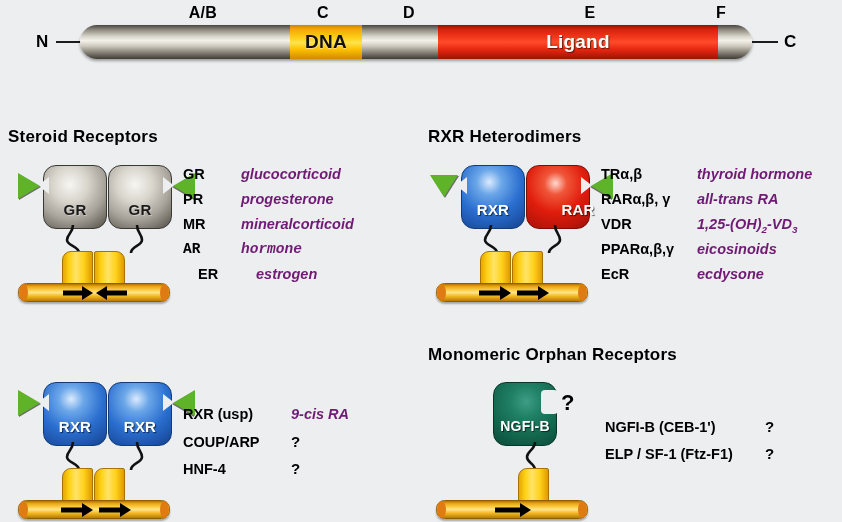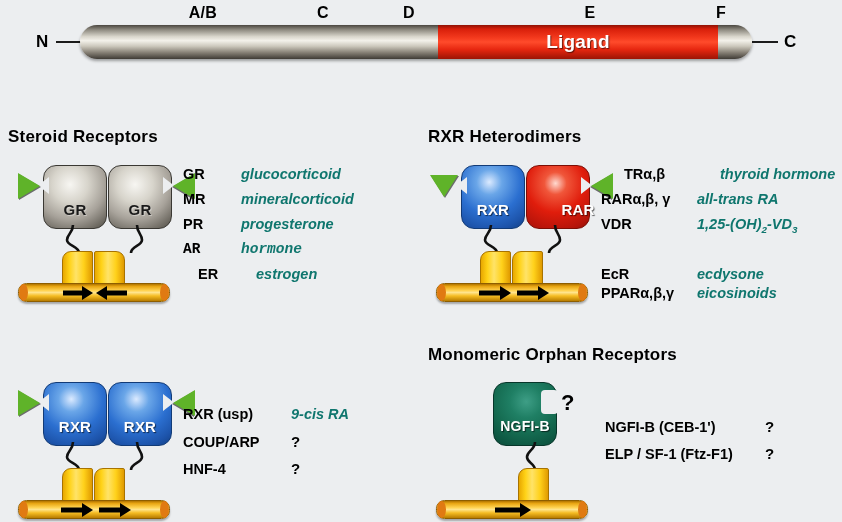--- a/index.html
+++ b/index.html
@@ -130,21 +130,21 @@
   .arr-head-l{
     position:absolute;top:50%;transform:translateY(-50%);
     width:0;height:0;border-top:7px solid transparent;border-bottom:7px solid transparent;
     border-right:11px solid #000;
   }
 
   
   .rlist{position:absolute;}
   .rrow{display:flex;align-items:baseline;white-space:nowrap;}
   .rname{font-weight:bold;font-size:14.5px;color:#000;}
-  .rlig{font-weight:bold;font-style:italic;font-size:14.5px;color:#0f766e;}
+  .rlig{font-weight:bold;font-style:italic;font-size:14.5px;color:#701a75;}
   .rlig-plain{font-weight:bold;font-style:normal;font-size:14.5px;color:#000;}
   .qm{font-weight:bold;font-size:15px;}
   sub{font-size:.68em;}
 
   .qmark-big{
     position:absolute;font-weight:bold;font-size:22px;color:#000;
   }
 </style>
 </head>
 <body>
@@ -156,20 +156,23 @@
     <div class="dom-label" style="left:168px;top:4px;width:70px;">A/B</div>
     <div class="dom-label" style="left:305px;top:4px;width:36px;">C</div>
     <div class="dom-label" style="left:391px;top:4px;width:36px;">D</div>
     <div class="dom-label" style="left:572px;top:4px;width:36px;">E</div>
     <div class="dom-label" style="left:703px;top:4px;width:36px;">F</div>
 
     <div class="terminus" style="left:36px;top:32px;">N</div>
     <div class="tick" style="left:56px;top:41px;width:26px;"></div>
 
     <div class="bar-wrap">
+      <div class="seg seg-dna" style="left:210px;width:72px;">
+        <div class="seg-txt txt-dna">DNA</div>
+      </div>
       <div class="seg seg-lig" style="left:358px;width:280px;">
         <div class="seg-txt txt-lig">Ligand</div>
       </div>
     </div>
 
     <div class="tick" style="left:752px;top:41px;width:26px;"></div>
     <div class="terminus" style="left:784px;top:32px;">C</div>
   </div>
 
   <div class="sec-title" style="left:8px;top:127px;">Steroid Receptors</div>
@@ -208,26 +211,26 @@
       <div class="arr-head-l" style="left:77px;"></div>
     </div>
   </div>
 
   <div class="rlist" style="left:183px;top:166px;">
     <div class="rrow" style="height:25px;">
       <span class="rname" style="width:58px;">GR</span>
       <span class="rlig">glucocorticoid</span>
     </div>
     <div class="rrow" style="height:25px;">
+      <span class="rname" style="width:58px;">PR</span>
+      <span class="rlig">progesterone</span>
+    </div>
+    <div class="rrow" style="height:25px;">
       <span class="rname" style="width:58px;">MR</span>
       <span class="rlig">mineralcorticoid</span>
-    </div>
-    <div class="rrow" style="height:25px;">
-      <span class="rname" style="width:58px;">PR</span>
-      <span class="rlig">progesterone</span>
     </div>
     <div class="rrow" style="height:25px;font-family:Liberation Mono, monospace;">
       <span class="rname" style="width:58px;">AR</span>
       <span class="rlig">hormone</span>
     </div>
     <div class="rrow" style="height:25px;margin-left:15px;">
       <span class="rname" style="width:58px;">ER</span>
       <span class="rlig">estrogen</span>
     </div>
   </div>
@@ -263,34 +266,34 @@
       <div class="dna-cap" style="left:0;"></div>
       <div class="dna-cap" style="right:0;"></div>
       <div class="arr-line" style="left:42px;width:22px;"></div>
       <div class="arr-head-r" style="left:63px;"></div>
       <div class="arr-line" style="left:80px;width:22px;"></div>
       <div class="arr-head-r" style="left:101px;"></div>
     </div>
   </div>
 
   <div class="rlist" style="left:601px;top:166px;">
-    <div class="rrow" style="height:25px;margin-left:23px;">
+    <div class="rrow" style="height:25px;">
       <span class="rname" style="width:96px;">TRα,β</span>
       <span class="rlig">thyroid hormone</span>
     </div>
     <div class="rrow" style="height:25px;">
       <span class="rname" style="width:96px;">RARα,β, γ</span>
       <span class="rlig">all-trans RA</span>
     </div>
     <div class="rrow" style="height:25px;">
       <span class="rname" style="width:96px;">VDR</span>
       <span class="rlig">1,25-(OH)<sub>2</sub>-VD<sub>3</sub></span>
     </div>
     <div class="rrow" style="height:25px;">
-      <span class="rname" style="width:96px;margin-top:44px;">PPARα,β,γ</span>
+      <span class="rname" style="width:96px;">PPARα,β,γ</span>
       <span class="rlig">eicosinoids</span>
     </div>
     <div class="rrow" style="height:25px;">
       <span class="rname" style="width:96px;">EcR</span>
       <span class="rlig">ecdysone</span>
     </div>
   </div>
 
 
   <div class="complex" style="left:10px;top:372px;width:180px;height:145px;">

